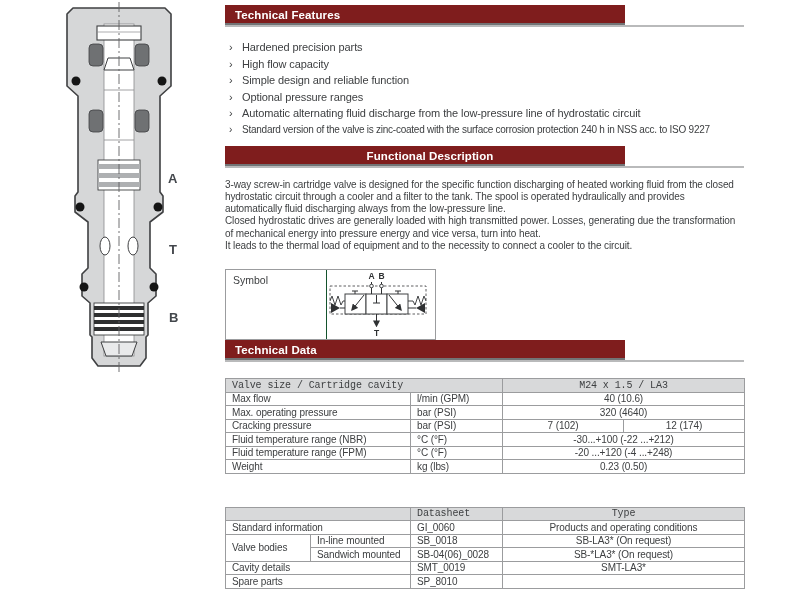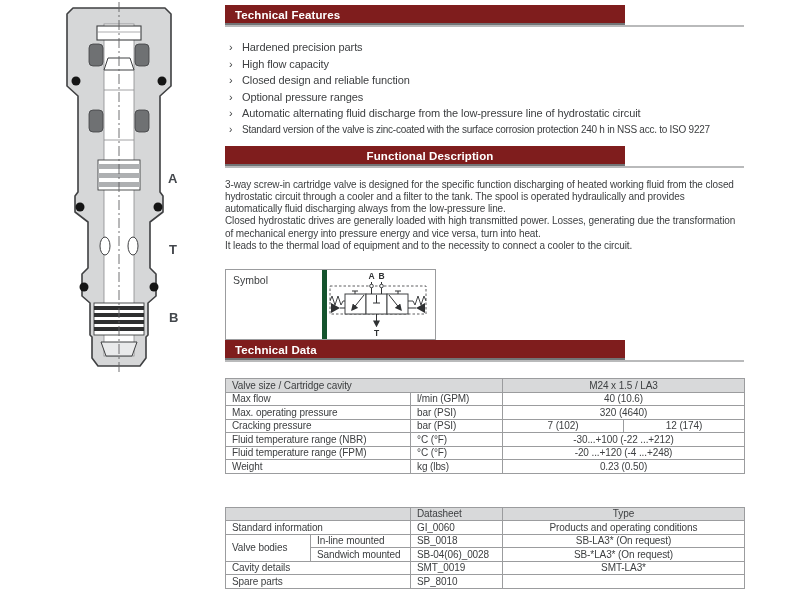--- a/index.html
+++ b/index.html
@@ -35,32 +35,32 @@
   .features li.condensed { font-size:10px; letter-spacing:-0.25px; }
 
   
   .funcdesc {
     margin-top:11px; font-size:10px; line-height:12.3px;
     letter-spacing:-0.1px; white-space:pre-line; width:519px;
   }
 
   
   .symbol-box { margin-top:17px; width:211px; height:71px; display:flex; border:1px solid #9b9c9e; }
-  .symbol-box .sym-label { flex:0 0 101px; border-right:5px solid #14532d; padding:4px 16px 0 7px; font-size:10.5px; }
+  .symbol-box .sym-label { flex:0 0 101px; border-right:1px solid #14532d; padding:4px 16px 0 7px; font-size:10.5px; }
   .symbol-box .sym-draw { flex:1; position:relative; }
 
   
   table { border-collapse:collapse; width:519px; table-layout:fixed; }
   td {
     border:1px solid #9b9c9e; font-size:10px; line-height:11.5px;
     padding:0.5px 6px; height:11.5px; letter-spacing:-0.1px;
     overflow:hidden; white-space:nowrap;
   }
   td.c { text-align:center; padding:0.5px 2px;margin-left:44px; }
-  tr.hdr td { background:#d8d9da; }
+  tr.hdr td { background:#d8d9da;font-family:Liberation Mono, monospace; }
   .tbl1 { margin-top:16px; }
   .tbl2 { margin-top:33px; }
 
   svg text { font-family:"Liberation Sans", sans-serif; }
   .port-label { font-weight:bold; font-size:13px; fill:#43474c; }
   .sym-port-label { font-weight:bold; font-size:8.5px; fill:#2f3133; }
 </style>
 </head>
 <body>
 
@@ -125,21 +125,21 @@
     <li>
         <span class="blt">›</span>
         <span>Hardened precision parts</span>
       </li>
     <li>
         <span class="blt">›</span>
         <span>High flow capacity</span>
       </li>
     <li>
         <span class="blt">›</span>
-        <span>Closed design and reliable function</span>
+        <span>Simple design and reliable function</span>
       </li>
     <li>
         <span class="blt">›</span>
         <span>Optional pressure ranges</span>
       </li>
     <li>
         <span class="blt">›</span>
         <span>Automatic alternating fluid discharge from the low-pressure line of hydrostatic circuit</span>
       </li>
     <li class="condensed">

